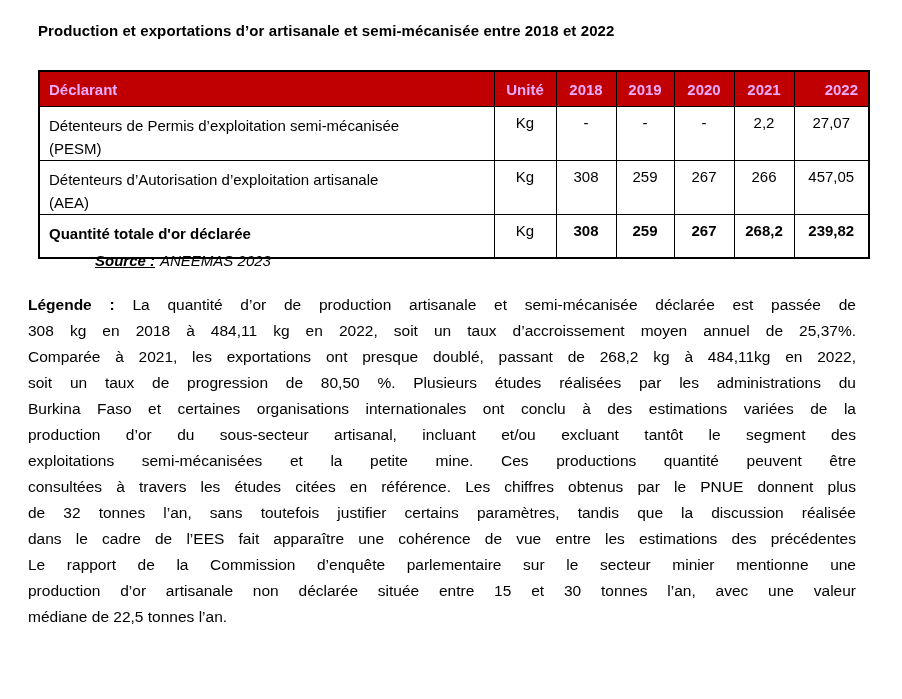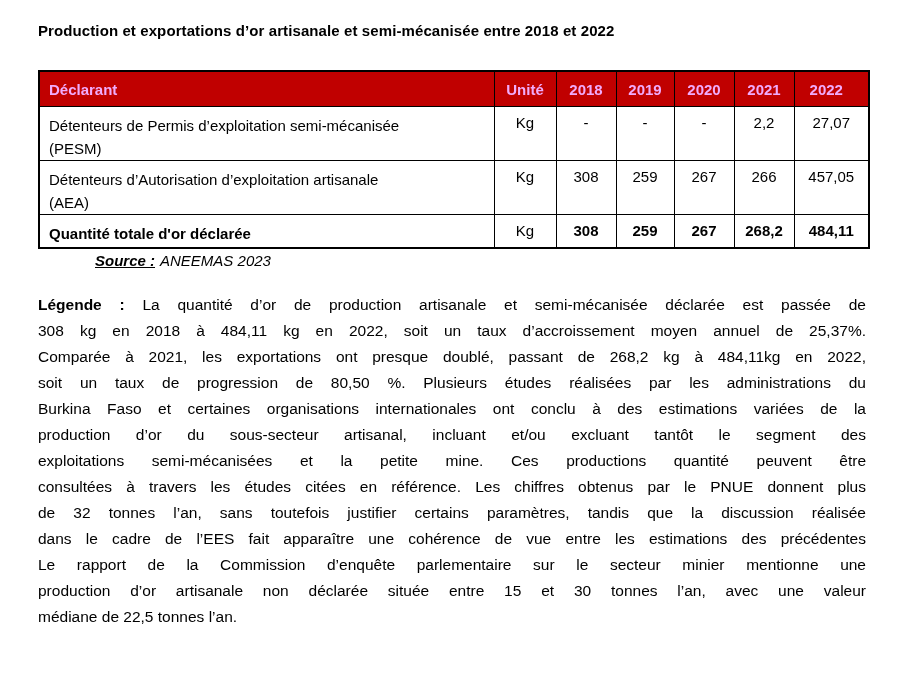--- a/index.html
+++ b/index.html
@@ -15,38 +15,38 @@
     position:absolute;left:38px;top:70px;width:830px;
     border-collapse:collapse;table-layout:fixed;
     font-size:15px;border:2px solid #000;
   }
   .prod-table th,.prod-table td{border:1px solid #000;padding:0;}
   .prod-table thead th{
     background:#C00000;color:#f0abfc;font-weight:bold;height:34px;
     text-align:center;vertical-align:middle;
   }
   .prod-table thead th.col0{text-align:left;padding-left:9px;}
-  .prod-table thead th.col6{padding-right:10px;}
+  .prod-table thead th.col6{text-align:right;padding-right:10px;}
   .prod-table tbody td{vertical-align:top;padding-top:7px;margin-top:44px;}
   .prod-table tbody tr:nth-child(1){height:52px;}
   .prod-table tbody tr:nth-child(2){height:51px;}
-  .prod-table tbody tr:nth-child(3){height:33px;border-radius:6px;}
+  .prod-table tbody tr:nth-child(3){height:43px;border-radius:6px;}
   .prod-table td.label-cell{
     text-align:left;padding-left:9px;padding-right:6px;line-height:23px;
   }
   .prod-table td.unit-cell,.prod-table td.value-cell{text-align:center;}
   .prod-table tr.bold-row{font-weight:bold;}
   .prod-table tr.bold-row td.unit-cell{font-weight:normal;}
   .source-line{
     position:absolute;left:95px;top:252px;font-size:15px;font-style:italic;
   }
   .source-label{font-weight:bold;text-decoration:underline;}
   .source-value{margin-left:5px;}
   .legend{
-    position:absolute;left:38px;top:292px;width:828px;font-size:15.5px;
+    position:absolute;left:28px;top:292px;width:828px;font-size:15.5px;
   }
   .legend-line{
     height:26px;line-height:26px;
     text-align:justify;text-align-last:justify;
   }
   .legend-line.last{text-align-last:auto;}
   .legend-label{font-weight:bold;}
 </style>
 </head>
 <body>
@@ -103,21 +103,21 @@
         </tr>
         <tr class="bold-row">
           <td class="label-cell">
             <div>Quantité totale d'or déclarée</div>
           </td>
           <td class="unit-cell">Kg</td>
           <td class="value-cell">308</td>
           <td class="value-cell">259</td>
           <td class="value-cell">267</td>
           <td class="value-cell">268,2</td>
-          <td class="value-cell">484,11</td>
+          <td class="value-cell">239,82</td>
         </tr>
       </tbody>
   </table>
 
   <div class="source-line">
     <span class="source-label">Source :</span><span class="source-value">ANEEMAS 2023</span>
   </div>
 
   <div class="legend" id="legend">
       <div class="legend-line"><span class="legend-label">Légende :</span> La quantité d’or de production artisanale et semi-mécanisée déclarée est passée de</div>

